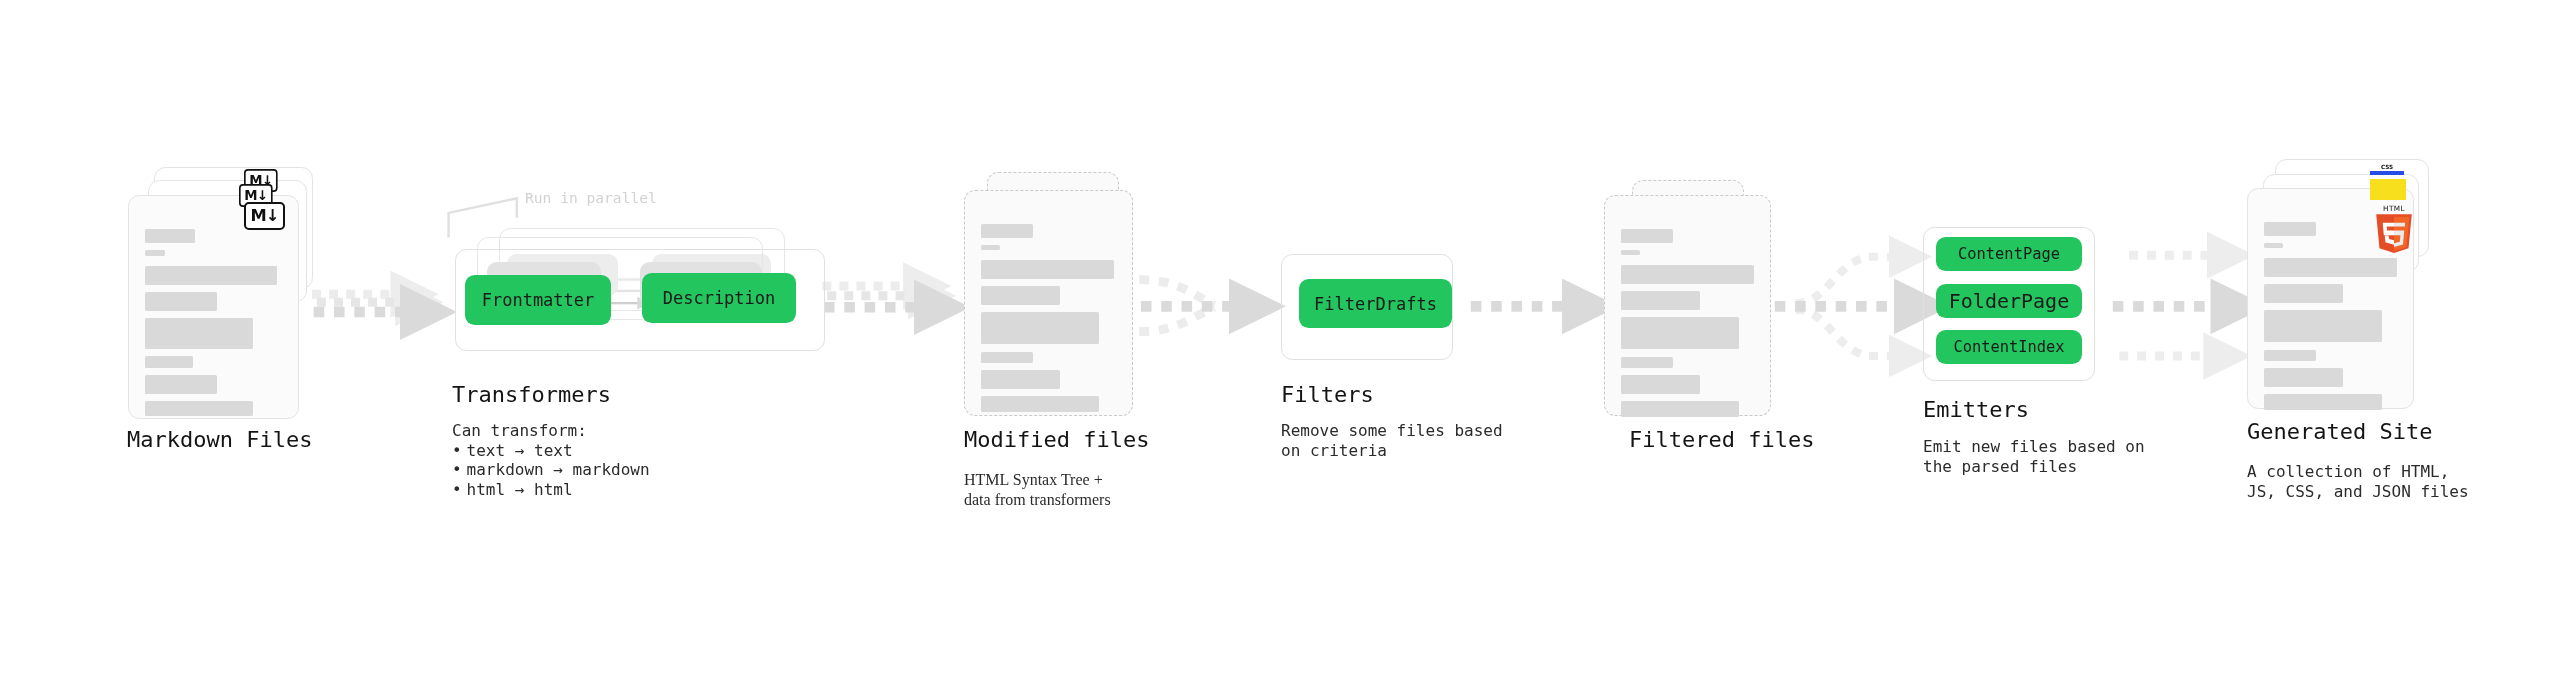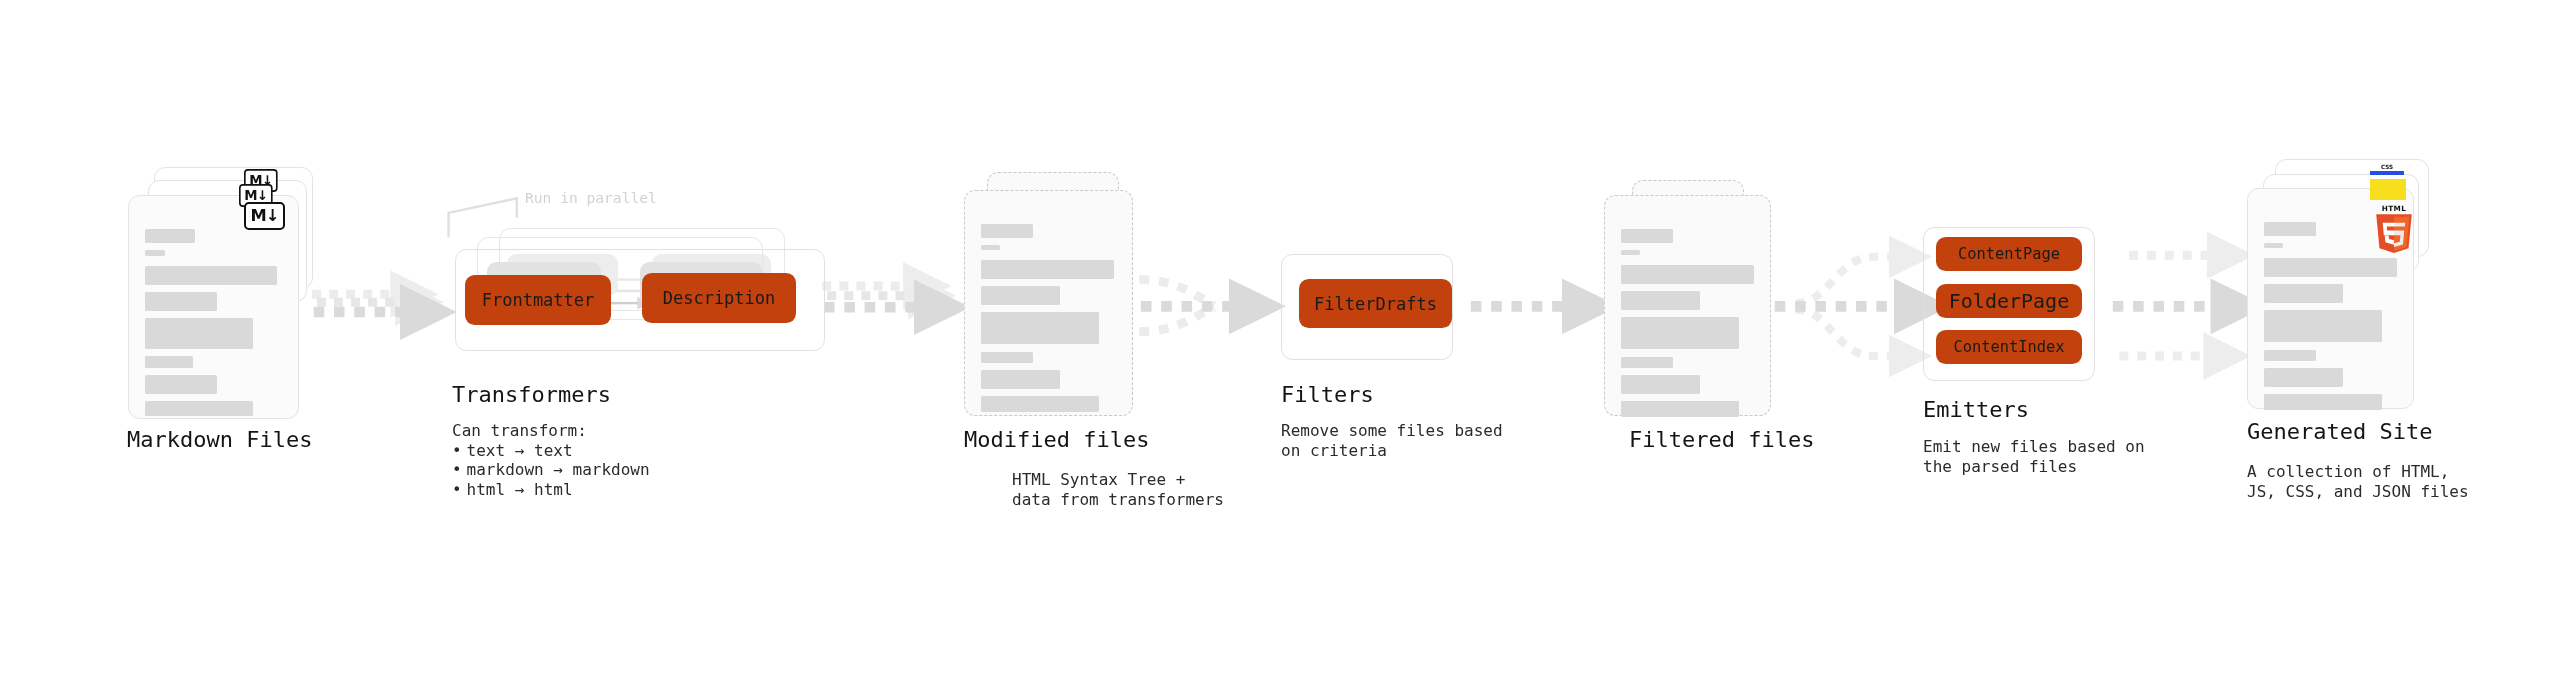--- a/index.html
+++ b/index.html
@@ -37,32 +37,32 @@
   .css-badge i{
     font-style:normal;font-size:5.7px;font-weight:bold;color:#111;
     font-family:"DejaVu Sans","Liberation Sans",sans-serif;line-height:6.5px;
   }
   .css-badge::after{content:"";position:absolute;left:0;bottom:0;width:34px;height:3.3px;background:#264de4;}
   .js-badge{width:36px;height:21px;background:#f7df1e;}
   .html5{width:42px;height:49px;position:relative;}
   .html5 .h5word{
     position:absolute;top:0;left:0;width:100%;text-align:center;
     font-family:"DejaVu Sans","Liberation Sans",sans-serif;
-    font-size:7.3px;font-weight:bold;color:#111;letter-spacing:0.4px;line-height:8.1px;
+    font-size:7.3px;font-weight:normal;color:#111;letter-spacing:0.4px;line-height:8.1px;
   }
 
   
   .panel{
     position:absolute;box-sizing:border-box;
     border:1.6px solid #e6e6e6;border-radius:11.4px;background:transparent;
   }
   .panel.front{border-color:#e0e0e0;}
   .pill{
     position:absolute;box-sizing:border-box;
-    background:#c2410c;border-radius:9.8px;
+    background:#22c55e;border-radius:9.8px;
     display:flex;align-items:center;justify-content:center;
     font-size:17px;color:#1a1a1a;letter-spacing:0px;white-space:nowrap;
   }
   .pill.g2{background:#e2e2e2;}
   .pill.g3{background:#ededed;}
 
   
   .title{
     position:absolute;white-space:nowrap;
     font-size:22px;font-weight:400;color:#141414;letter-spacing:0px;
@@ -218,21 +218,21 @@
         <div class="bar" style="width:118px;height:32px;"></div>
         <div class="bar" style="width:52px;height:11.4px;"></div>
         <div class="bar" style="width:79px;height:18.7px;"></div>
         <div class="bar" style="width:118px;height:15.4px;"></div>
       </div>
     </div>
   </div>
 
   <div class="title" style="left:964px;top:427px;">Modified files</div>
 
-  <div class="sub" style="left:1012px;top:470px;">
+  <div class="sub" style="left:964px;top:470px;font-family:Liberation Serif, serif;">
     <div>HTML Syntax Tree +</div>
     <div>data from transformers</div>
   </div>
 </div>
 
 <div class="stage" style="left:0;top:0;">
   <div class="panel front" style="left:1281px;top:254px;width:172px;height:106px;"></div>
   <div class="pill" style="left:1299px;top:279px;width:153px;height:49px;">
     <span>FilterDrafts</span>
   </div>

